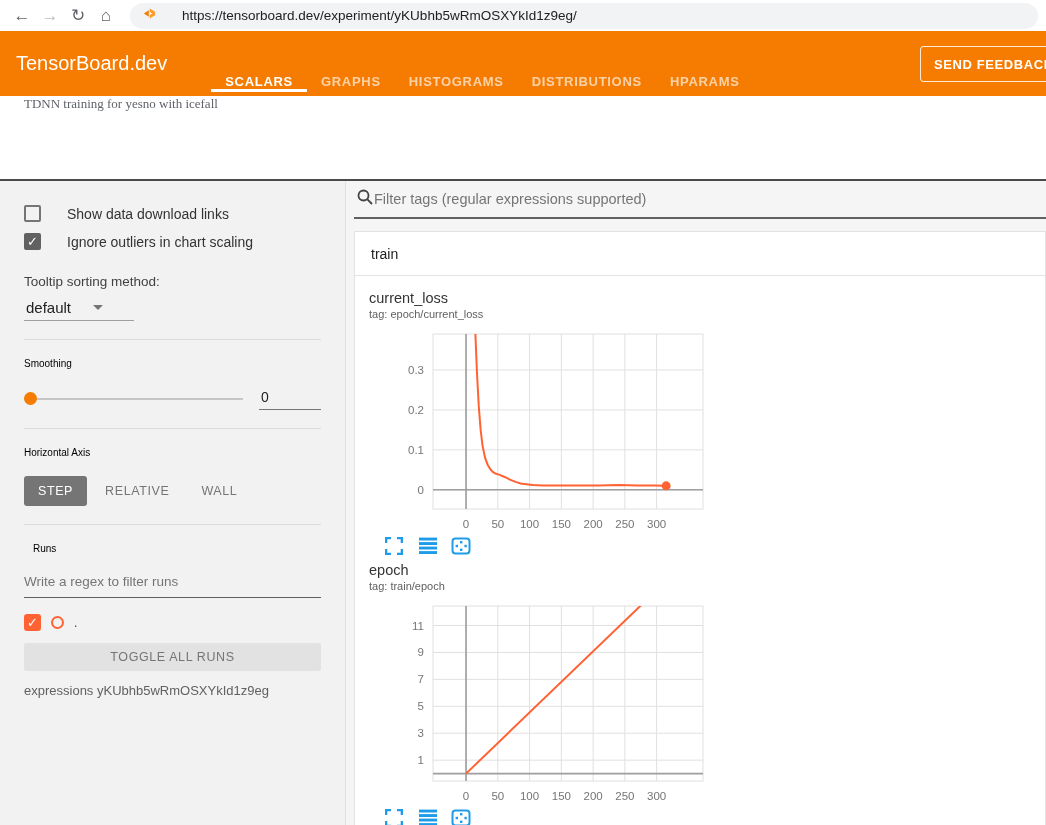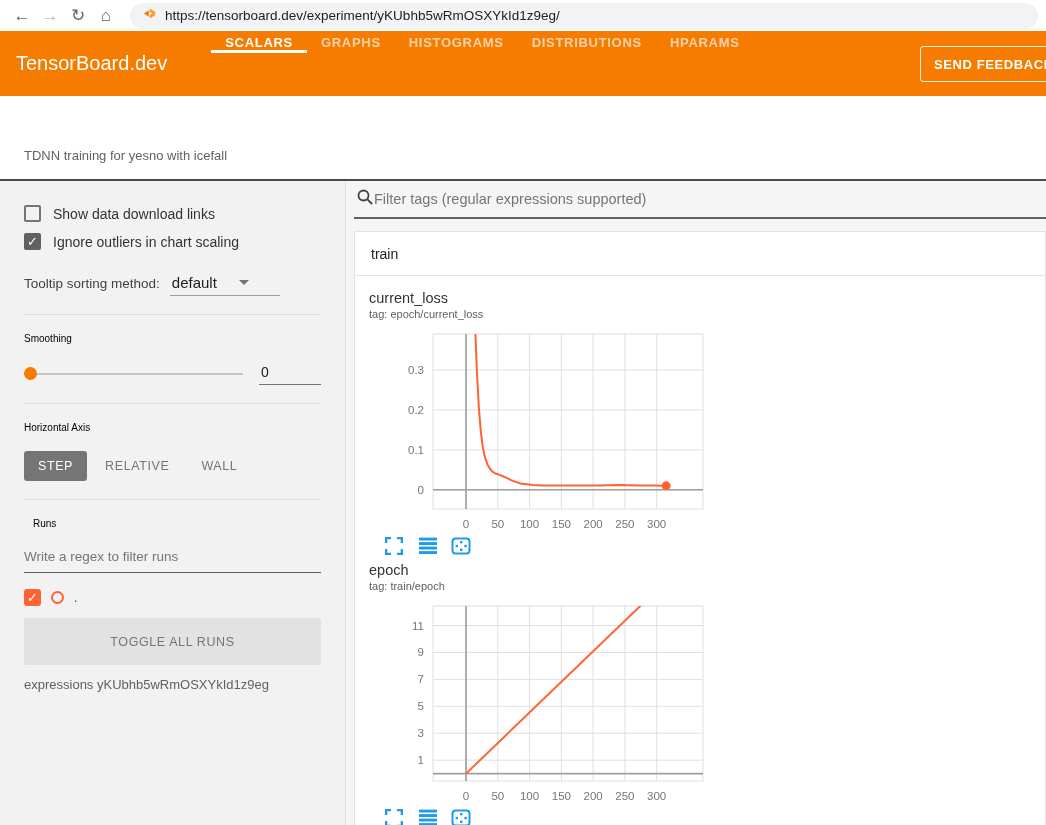--- a/index.html
+++ b/index.html
@@ -5,55 +5,55 @@
   * { margin:0; padding:0; box-sizing:border-box; }
   html,body { width:1046px; height:825px; overflow:hidden; background:#fff;
     font-family:"Liberation Sans","DejaVu Sans",sans-serif; }
 
   
   .browser-bar { height:31px; background:#fff; display:flex; align-items:center; padding:0 8px; }
   .nav-btn { width:28px; height:28px; border:none; background:transparent; font-size:17px;
     color:#5f6368; cursor:pointer; display:flex; align-items:center; justify-content:center; }
   .nav-btn.disabled { color:#b8bcc1; }
   .url-pill { flex:1; height:26px; margin-left:10px; background:#f1f3f4; border-radius:13px;
-    display:flex; align-items:center; padding:0 12px; gap:8px; }
+    display:flex; align-items:center; padding:0 12px; gap:25px; }
   .url-text { font-size:13.5px; color:#202124; white-space:nowrap; }
 
   
   .app-header { height:65px; background:#f57c00; display:flex; align-items:center;
     padding:0 16px; position:relative; }
   .brand { color:#fff; font-size:20px; font-weight:500; margin-right:44px; }
-  .tabs { display:flex; height:57px; align-items:flex-start; }
+  .tabs { display:flex; height:57px; align-items:flex-end; }
   .tab { display:flex; align-items:center; padding:0 14px; font-size:13px; font-weight:700;
     letter-spacing:.7px; color:rgba(255,255,255,.65); cursor:pointer; border-bottom:3px solid transparent; }
   .tab.active { color:#fff; border-bottom:3px solid #fff; }
   .feedback-btn { position:absolute; left:920px; top:15px; width:170px; height:36px;
     background:#f57c00; border:1px solid rgba(255,255,255,.85); border-radius:4px; color:#fff;
     font-size:13px; font-weight:700; letter-spacing:.6px; text-align:left; padding-left:13px;
     cursor:pointer; white-space:nowrap; overflow:hidden; font-family:inherit; }
 
   
   .subtitle-bar { height:85px; background:#fff; border-bottom:2px solid #4a4a4a;
-    display:flex; align-items:flex-end; padding:0 0 16px 24px; }
+    display:flex; padding:0 0 16px 24px;font-family:Liberation Serif, serif; }
   .subtitle { font-size:13px; color:#5f6368; }
 
   
   .content { display:flex; height:644px; background:#f5f5f5; }
   .sidebar { width:346px; min-width:346px; background:#f2f2f2; border-right:1px solid #e0e0e0;
     padding:24px 24px 0 24px; font-size:14px; color:#3c3c3c; }
   .divider { height:1px; background:#dcdcdc; margin:18px 0; }
 
-  .cb-row { display:flex; align-items:center; gap:12px; margin-bottom:11px; cursor:pointer; }
+  .cb-row { display:flex; align-items:center; gap:26px; margin-bottom:11px; cursor:pointer; }
   .cb { width:17px; height:17px; border:2px solid #757575; border-radius:2px; background:transparent;
     display:flex; align-items:center; justify-content:center; font-size:13px; color:#fff; }
   .cb.checked { background:#616161; border-color:#616161; }
   .cb.run-cb { background:#ff6333; border-color:#ff6333; border-radius:3px; }
   .cb-label { font-size:14px; color:#333; }
 
-  .tooltip-row { display:flex; align-items:baseline; gap:10px; margin-top:24px; }
+  .tooltip-row { display:flex; align-items:baseline; gap:10px; margin-top:24px;flex-direction:column; }
   .tooltip-label { font-size:13.5px; color:#424242; }
   .select { border-bottom:1px solid #9e9e9e; padding:0 4px 4px 2px; min-width:110px;
     display:flex; align-items:center; justify-content:flex-start; cursor:pointer; }
   .select-value { font-size:15px; color:#212121; }
   .caret { width:0; height:0; border-left:5px solid transparent; border-right:5px solid transparent;
     border-top:5px solid #757575; margin-left:22px; }
 
   .section-label { font-size:10px; color:#000000; margin-bottom:18px; }
   .slider-row { display:flex; align-items:center; gap:16px; margin-bottom:4px; }
   .slider-track { position:relative; flex:1; height:2px; background:#c6c6c6; cursor:pointer; }
@@ -66,21 +66,21 @@
   .haxis-btn { border:none; background:transparent; color:#757575; font-size:12.5px; font-weight:500;
     letter-spacing:.6px; padding:8px 14px; border-radius:3px; cursor:pointer; font-family:inherit; }
   .haxis-btn.active { background:#757575; color:#fff; }
 
   .regex-input { width:100%; border:none; border-bottom:1px solid #616161; background:transparent;
     font-size:13.5px; color:#212121; padding:4px 0 8px; margin-top:14px; font-family:inherit; }
   .regex-input::placeholder { color:#757575; }
   .run-row { display:flex; align-items:center; gap:10px; margin-top:16px; }
   .run-circle { width:13px; height:13px; border:2px solid #ff6333; border-radius:50%; }
   .run-name { font-size:12px; color:#424242; }
-  .toggle-runs-btn { width:100%; height:47px; margin-top:12px; background:#e2e2e2; border:none;
+  .toggle-runs-btn { width:100%; height:28px; margin-top:12px; background:#e2e2e2; border:none;
     border-radius:2px; color:#757575; font-size:12.5px; font-weight:500; letter-spacing:.6px;
     cursor:pointer; font-family:inherit; }
   .experiment-note { font-size:13px; color:#616161; margin-top:12px; }
 
   
   .main { flex:1; background:#f5f5f5; padding:0 0 0 8px; overflow:hidden; }
   .filter-row { display:flex; align-items:center; gap:0; height:38px;
     border-bottom:2px solid #616161; padding-left:2px; }
   .filter-input { flex:1; border:none; background:transparent; font-size:14.5px; color:#212121;
     font-family:inherit; }

